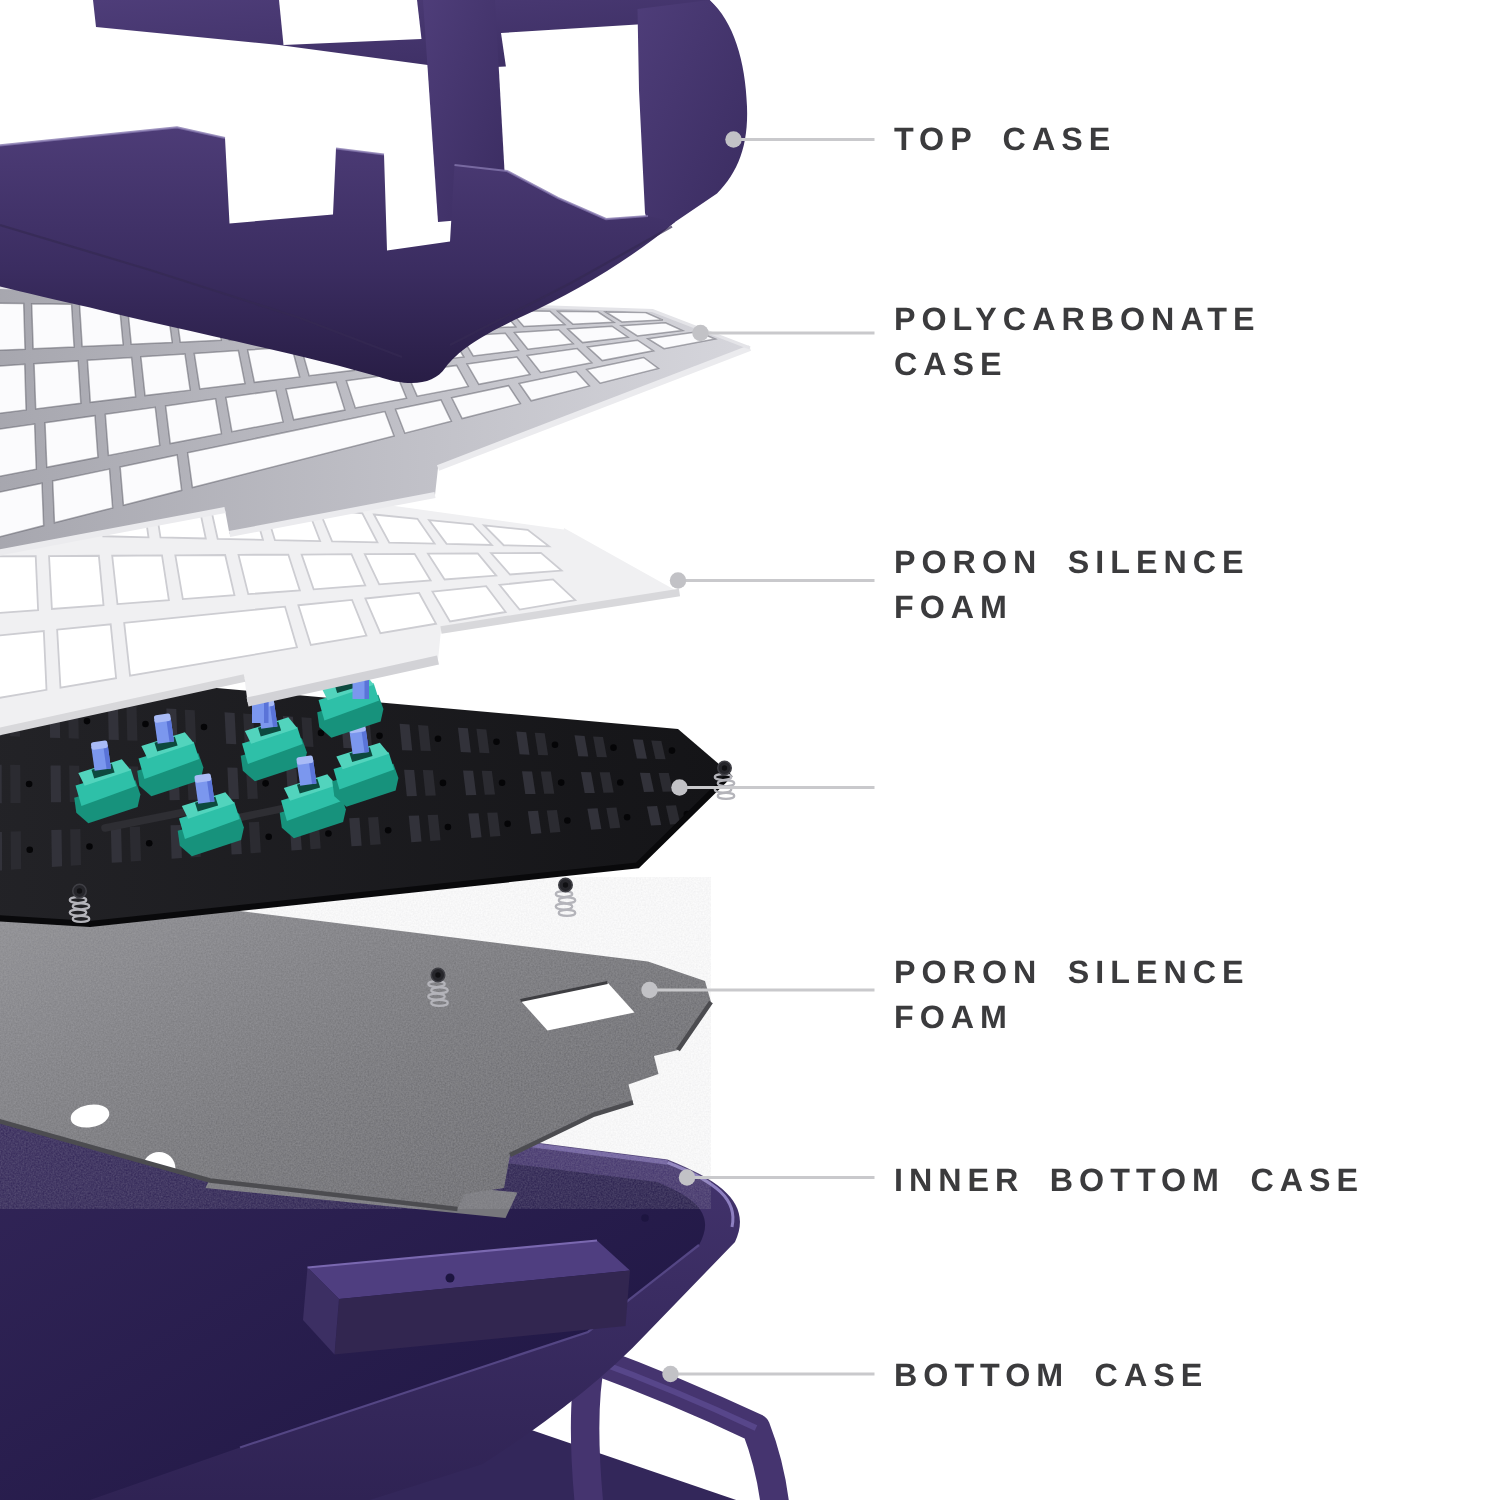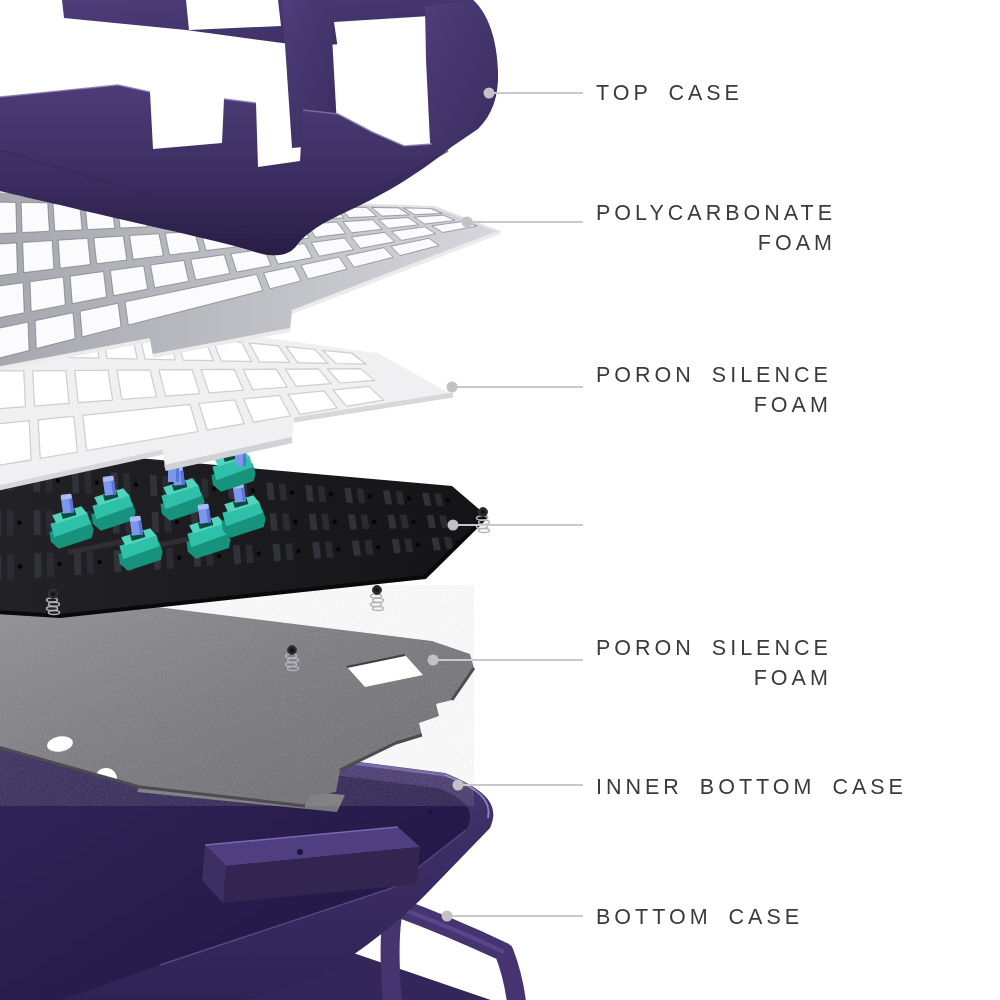--- a/index.html
+++ b/index.html
@@ -1,21 +1,21 @@
 <!DOCTYPE html>
 <html><head>
 <meta charset="utf-8">
 <style>
   html,body{margin:0;padding:0;background:#fff;}
   .canvas{position:relative;width:1000px;height:1000px;background:#ffffff;overflow:hidden;
           font-family:"Liberation Sans",sans-serif;}
   #scene{position:absolute;left:0;top:0;}
-  .label{position:absolute;left:596px;color:#3b3b3d;font-size:21.5px;font-weight:400;
+  .label{position:absolute;left:596px;color:#3b3b3d;font-size:21.5px;font-weight:700;
          letter-spacing:4px;word-spacing:7px;line-height:30px;white-space:pre-line;
-         font-family:"Liberation Sans",sans-serif;text-align:right;}
+         font-family:"Liberation Sans",sans-serif;}
 </style>
 </head>
 <body>
 
 <div class="canvas">
 
 <svg id="scene" width="1000" height="1000" viewBox="0 0 1000 1000">
 <defs>
   <linearGradient id="gCaseTop" x1="0" y1="0" x2="1" y2="1">
     <stop offset="0" stop-color="#4e3d79"></stop>
@@ -452,21 +452,21 @@
         </g>
         <g>
           <line x1="447" y1="916" x2="583" y2="916" stroke="#c9c9cc" stroke-width="2"></line>
           <circle cx="447" cy="916" r="5.5" fill="#c2c2c6"></circle>
         </g>
       </g>
 </svg>
 
 <div class="label" style="top:78px">TOP CASE</div>
 <div class="label" style="top:198px">POLYCARBONATE
-FOAM</div>
+CASE</div>
 <div class="label" style="top:360px">PORON SILENCE
 FOAM</div>
 <div class="label" style="top:633px">PORON SILENCE
 FOAM</div>
 <div class="label" style="top:772px">INNER BOTTOM CASE</div>
 <div class="label" style="top:902px">BOTTOM CASE</div>
 
 </div>
 
 </body></html>

